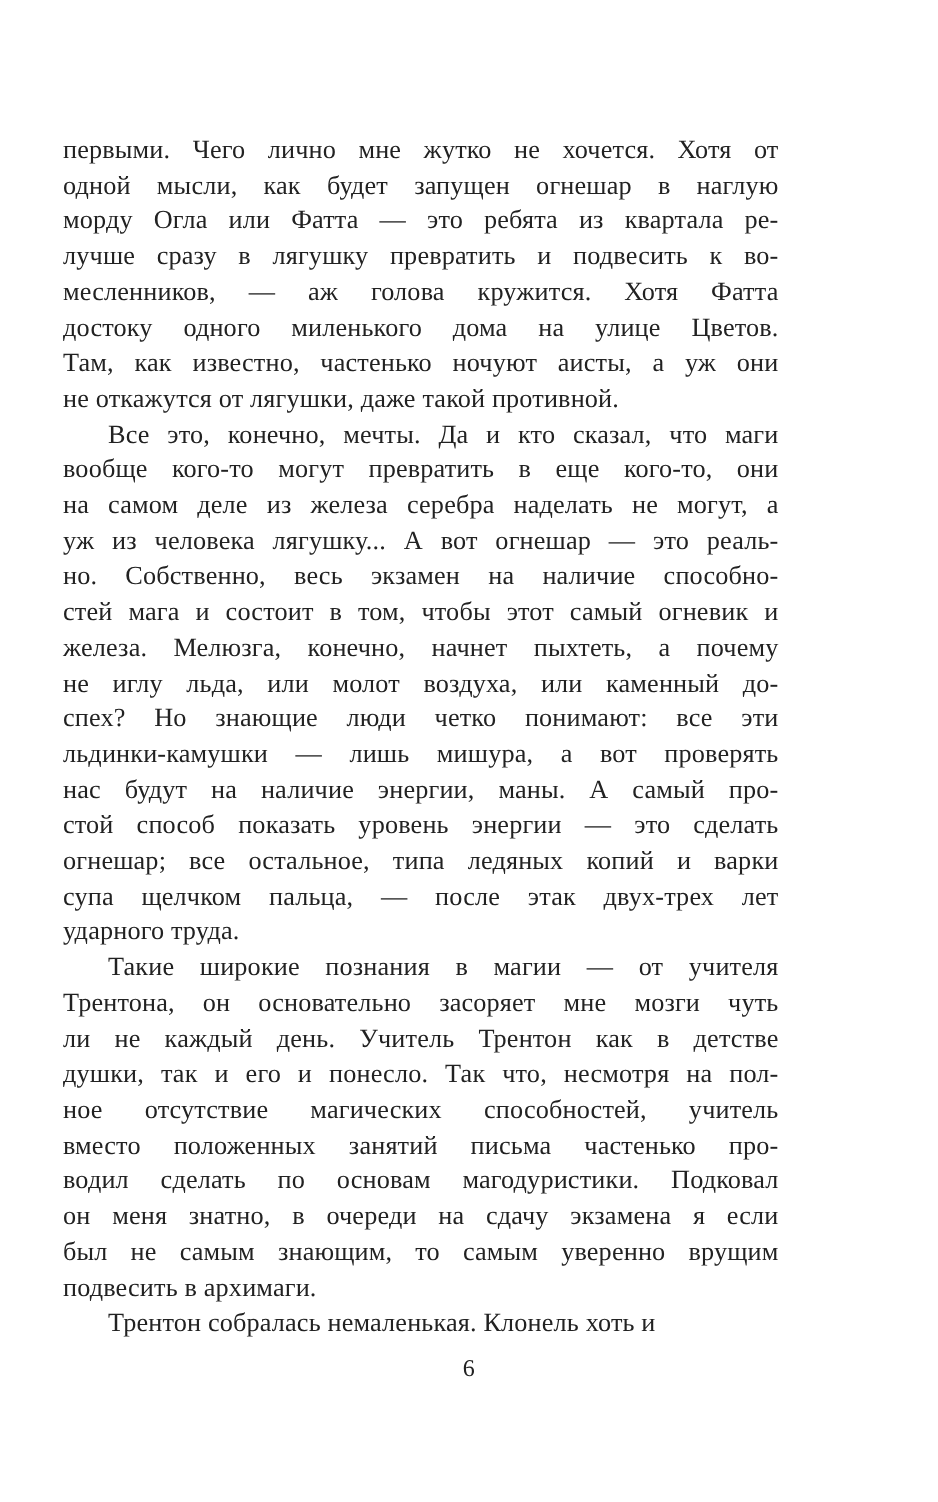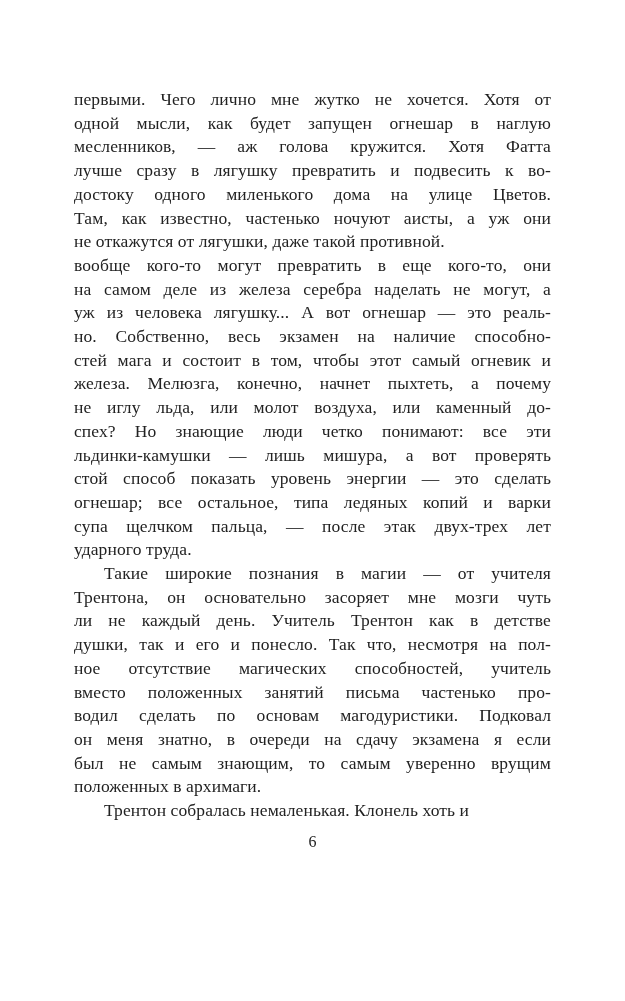--- a/index.html
+++ b/index.html
@@ -16,21 +16,21 @@
   }
   .page {
     box-sizing: border-box;
     width: 625px;
     height: 1001px;
     padding-top: 88px;
     background: #ffffff;
   }
   .text-block {
     width: 477px;
-    margin-left: 74px;
+    margin-left: 42px;
     font-size: 17.5px;
     line-height: 23.7px;
     letter-spacing: 0.1px;
   }
   .line {
     text-align: justify;
     text-align-last: justify;
     white-space: normal;
   }
   .line.last {
@@ -47,44 +47,47 @@
     color: #222222;
   }
 </style>
 </head>
 <body>
 
 <div class="page">
   <div class="text-block">
       <div class="line">первыми. Чего лично мне жутко не хочется. Хотя от</div>
       <div class="line">одной мысли, как будет запущен огнешар в наглую</div>
+      <div class="line">морду Огла или Фатта — это ребята из квартала ре-</div>
+      <div class="line">лучше сразу в лягушку превратить и подвесить к во-</div>
       <div class="line">месленников, — аж голова кружится. Хотя Фатта</div>
-      <div class="line">лучше сразу в лягушку превратить и подвесить к во-</div>
       <div class="line">достоку одного миленького дома на улице Цветов.</div>
       <div class="line">Там, как известно, частенько ночуют аисты, а уж они</div>
       <div class="line last">не откажутся от лягушки, даже такой противной.</div>
+      <div class="line indent">Все это, конечно, мечты. Да и кто сказал, что маги</div>
       <div class="line">вообще кого-то могут превратить в еще кого-то, они</div>
       <div class="line">на самом деле из железа серебра наделать не могут, а</div>
       <div class="line">уж из человека лягушку... А вот огнешар — это реаль-</div>
       <div class="line">но. Собственно, весь экзамен на наличие способно-</div>
       <div class="line">стей мага и состоит в том, чтобы этот самый огневик и</div>
       <div class="line">железа. Мелюзга, конечно, начнет пыхтеть, а почему</div>
       <div class="line">не иглу льда, или молот воздуха, или каменный до-</div>
       <div class="line">спех? Но знающие люди четко понимают: все эти</div>
       <div class="line">льдинки-камушки — лишь мишура, а вот проверять</div>
+      <div class="line">нас будут на наличие энергии, маны. А самый про-</div>
       <div class="line">стой способ показать уровень энергии — это сделать</div>
       <div class="line">огнешар; все остальное, типа ледяных копий и варки</div>
       <div class="line">супа щелчком пальца, — после этак двух-трех лет</div>
       <div class="line last">ударного труда.</div>
       <div class="line indent">Такие широкие познания в магии — от учителя</div>
       <div class="line">Трентона, он основательно засоряет мне мозги чуть</div>
       <div class="line">ли не каждый день. Учитель Трентон как в детстве</div>
       <div class="line">душки, так и его и понесло. Так что, несмотря на пол-</div>
       <div class="line">ное отсутствие магических способностей, учитель</div>
       <div class="line">вместо положенных занятий письма частенько про-</div>
       <div class="line">водил сделать по основам магодуристики. Подковал</div>
       <div class="line">он меня знатно, в очереди на сдачу экзамена я если</div>
       <div class="line">был не самым знающим, то самым уверенно врущим</div>
-      <div class="line last">положенных в архимаги.</div>
+      <div class="line last">подвесить в архимаги.</div>
       <div class="line indent last">Трентон собралась немаленькая. Клонель хоть и</div>
     </div>
   <div class="page-number">6</div>
 </div>
 
 </body></html>

